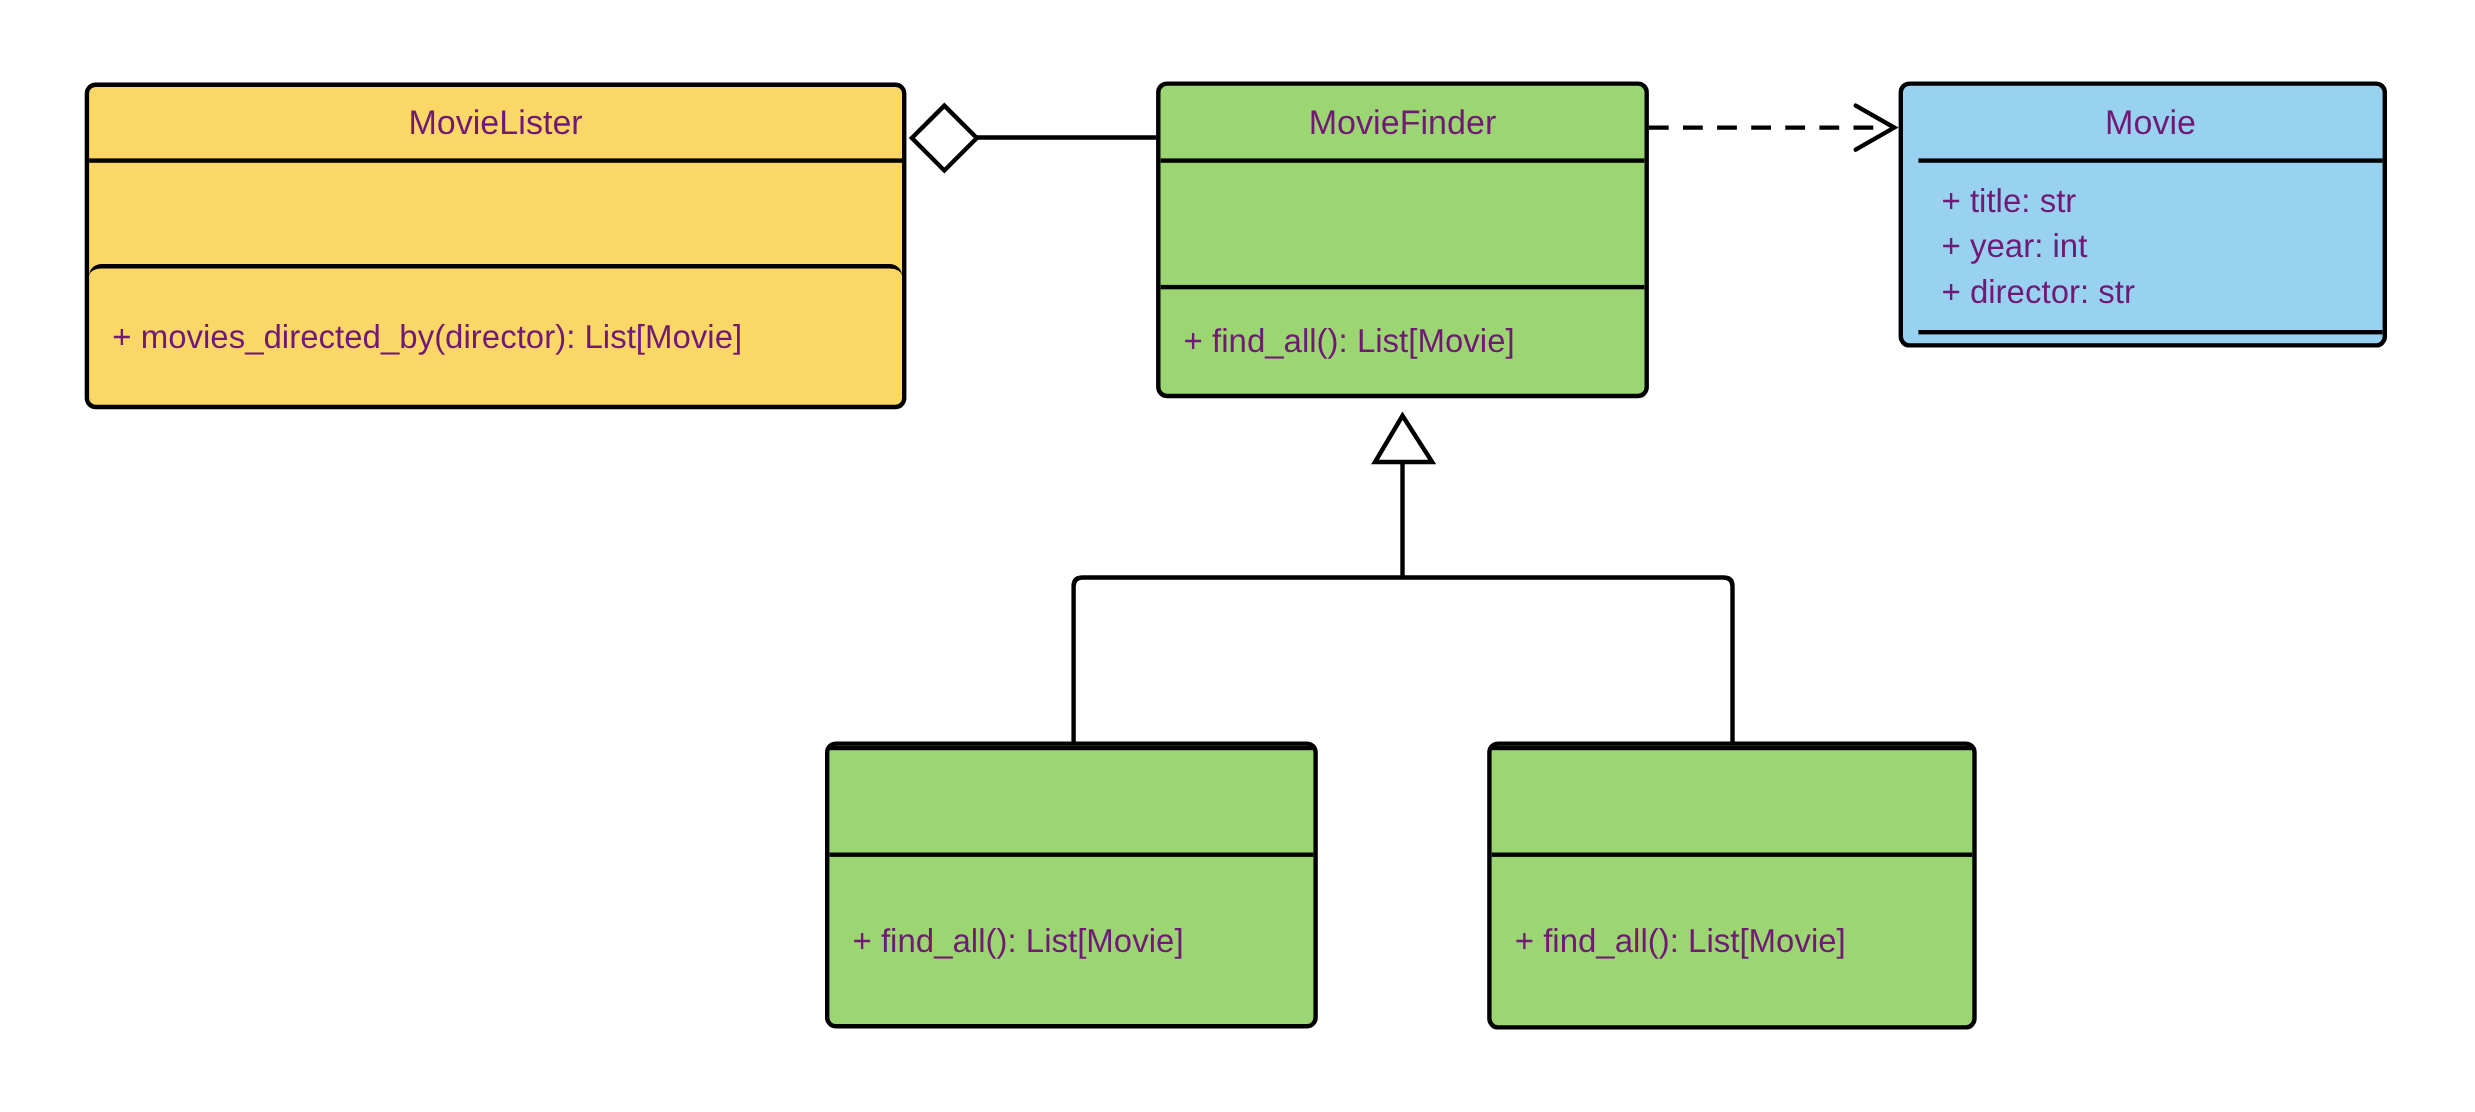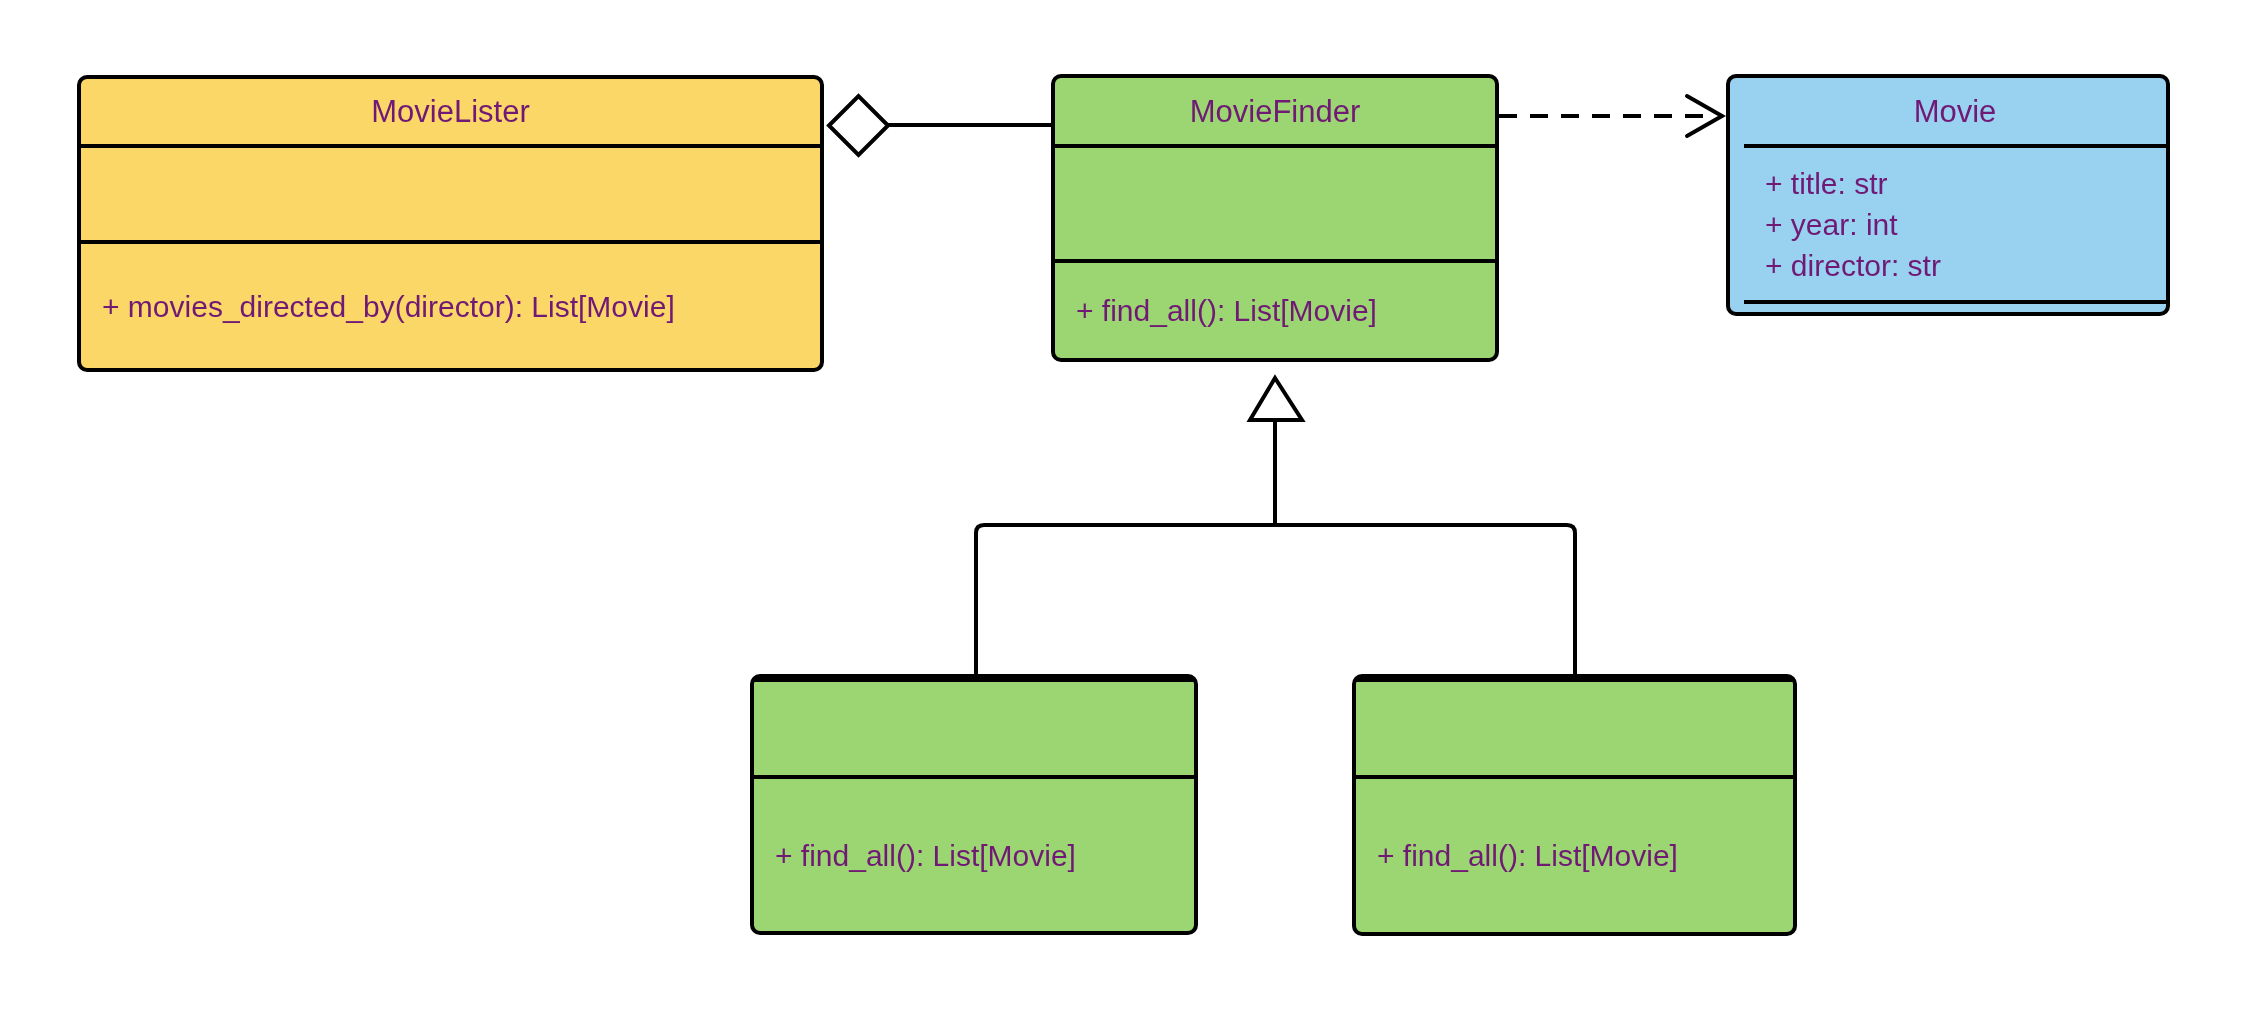--- a/index.html
+++ b/index.html
@@ -68,21 +68,21 @@
     <polyline points="1687,96 1722,116 1687,136" fill="none" stroke="#000000" stroke-width="4" stroke-linecap="round"></polyline>
 
     <polygon points="1275,378 1302,420 1250,420" fill="#ffffff" stroke="#000000" stroke-width="4" stroke-linejoin="miter"></polygon>
     <path d="M 1275 420 L 1275 525" fill="none" stroke="#000000" stroke-width="4"></path>
     <path d="M 976 674 L 976 533 Q 976 525 984 525 L 1567 525 Q 1575 525 1575 533 L 1575 674" fill="none" stroke="#000000" stroke-width="4" stroke-linecap="round"></path>
   </svg>
 
   <div class="uml-class" style="left: 77px; top: 75px; width: 747px; height: 297px; background-color: rgb(251, 215, 104);">
     <div class="compartment-title" style="flex:0 0 65px;">MovieLister</div>
     <div class="compartment" style="flex:0 0 96px;"></div>
-    <div class="compartment" style="flex:1 1 auto;">
+    <div class="compartment" style="flex:1 1 auto;border-radius:11px;">
       <div class="member">+ movies_directed_by(director): List[Movie]</div>
     </div>
   </div>
 
   <div class="uml-class" style="left: 1051px; top: 74px; width: 448px; height: 288px; background-color: rgb(156, 214, 114);">
     <div class="compartment-title" style="flex:0 0 66px;">MovieFinder</div>
     <div class="compartment" style="flex:0 0 115px;"></div>
     <div class="compartment" style="flex:1 1 auto;">
       <div class="member">+ find_all(): List[Movie]</div>
     </div>

